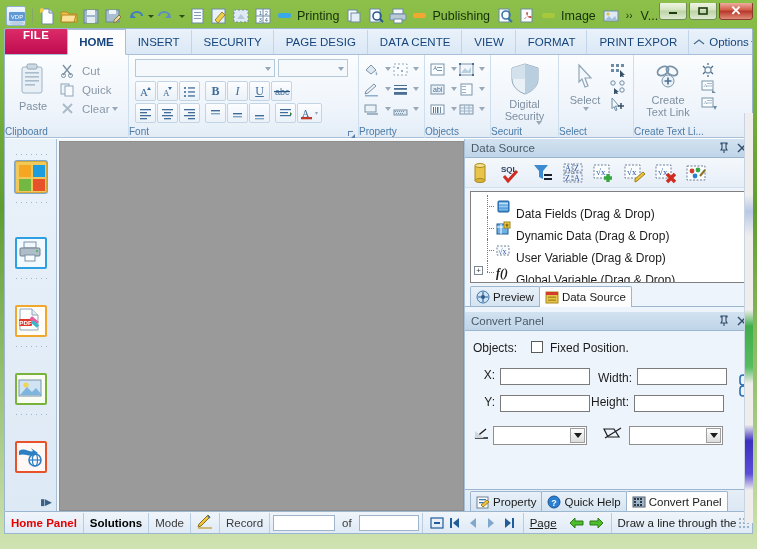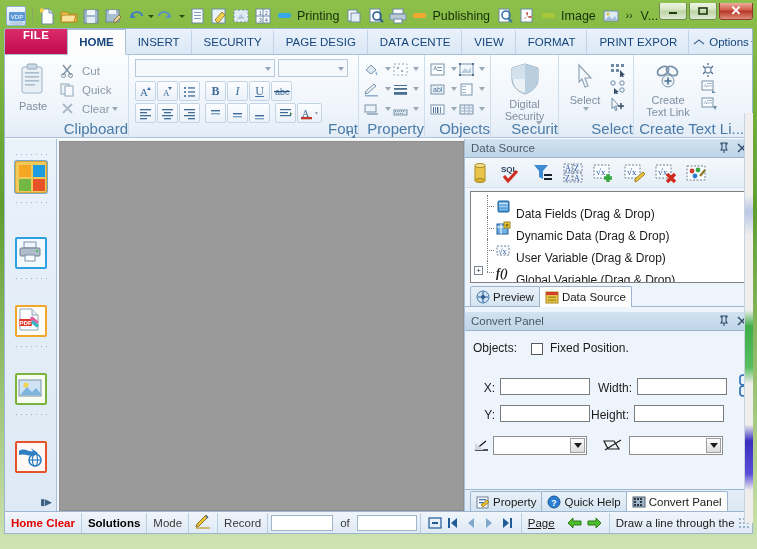--- a/index.html
+++ b/index.html
@@ -125,21 +125,21 @@
   }
   .rgroup {
     position:relative;
     height:83px;
     padding:2px 4px 0 4px;
     display:flex; flex-direction:column;
     border-right:1px solid #cfdeec;
   }
   .rgroup .gl {
     position:absolute; bottom:1px; left:0; right:0;
-    text-align:right; font-size:15px; color:#4a7ba8;
+    text-align:left; font-size:10px; color:#4a7ba8;
   }
   .rgcontent { display:flex; flex:1; align-items:flex-start; padding-top:2px;}
 
   .bigbtn {
     width:46px; display:flex; flex-direction:column; align-items:center;
     padding-top:3px;
   }
   .bigbtn .lbl { font-size:11px; color:#7f8fa0; margin-top:2px;}
   .smallrow { display:flex; align-items:center; height:19px; }
   .smallrow .lbl { font-size:11.5px; color:#8a98a8; margin-left:3px; }
@@ -262,21 +262,21 @@
   }
   .ftab.active { background:#fdfdfe; height:21px; margin-bottom:-1px; }
   .ftab-ico { width:14px;height:14px;position:relative;}
 
   .cp-body {
     flex:1;
     background:#eef4fb;
     padding:10px 8px 0 8px;
     position:relative;
   }
-  .cp-row { display:flex; align-items:flex-end; margin-bottom:13px; }
+  .cp-row { display:flex; align-items:flex-start; margin-bottom:13px; }
   .cp-lab { font-size:12px; color:#1b1b1b; }
   .chk { width:12px;height:12px;border:1px solid #5a5a5a; background:#fff; margin:0 7px 0 14px;}
   .tinput { height:17px; border:1px solid #7b7b7b; background:#fff; }
   .selbox { height:19px; border:1px solid #8f8f8f; background:#fff; display:flex; align-items:stretch; }
   .selbox .arrow {
     width:15px; margin:1px 1px 1px 0;
     background:linear-gradient(180deg,#fdfdfd,#dcdcdc);
     border:1px solid #a0a0a0;
     display:flex;align-items:center;justify-content:center;
     margin-left:auto;
@@ -1141,21 +1141,21 @@
           <div class="cp-body">
             <div class="cp-row">
               <span class="cp-lab">Objects:</span>
               <span class="chk"></span>
               <span class="cp-lab">Fixed Position.</span>
             </div>
 
             <div class="cp-row" style="margin-bottom:10px;">
               <span class="cp-lab" style="width:22px;text-align:right;margin-right:5px;">X:</span>
               <input class="tinput" style="width: 90px;" value="">
-              <span class="cp-lab" style="margin:13px 5px 0 8px;">Width:</span>
+              <span class="cp-lab" style="margin:3px 5px 0 8px;">Width:</span>
               <input class="tinput" style="width: 90px;" value="">
             </div>
 
             <div class="cp-row" style="margin-bottom:14px;">
               <span class="cp-lab" style="width:22px;text-align:right;margin-right:5px;">Y:</span>
               <input class="tinput" style="width: 90px;" value="">
               <span class="cp-lab" style="margin:0 5px 0 1px;">Height:</span>
               <input class="tinput" style="width: 90px;" value="">
             </div>
 
@@ -1231,21 +1231,21 @@
             </div>
           </div>
         </div>
 
       </div>
     </div>
   </div>
 
   <div class="statusbar">
     <div class="sb-cell">
-        <span class="red">Home Clear</span>
+        <span class="red">Home Panel</span>
       </div>
     <div class="sb-cell">
         <span class="bold">Solutions</span>
       </div>
     <div class="sb-cell">
         <span style="color:#3a3a3a;">Mode</span>
       </div>
     <div class="sb-cell">
       <span>
         <svg width="16" height="14" viewBox="0 0 16 14">

